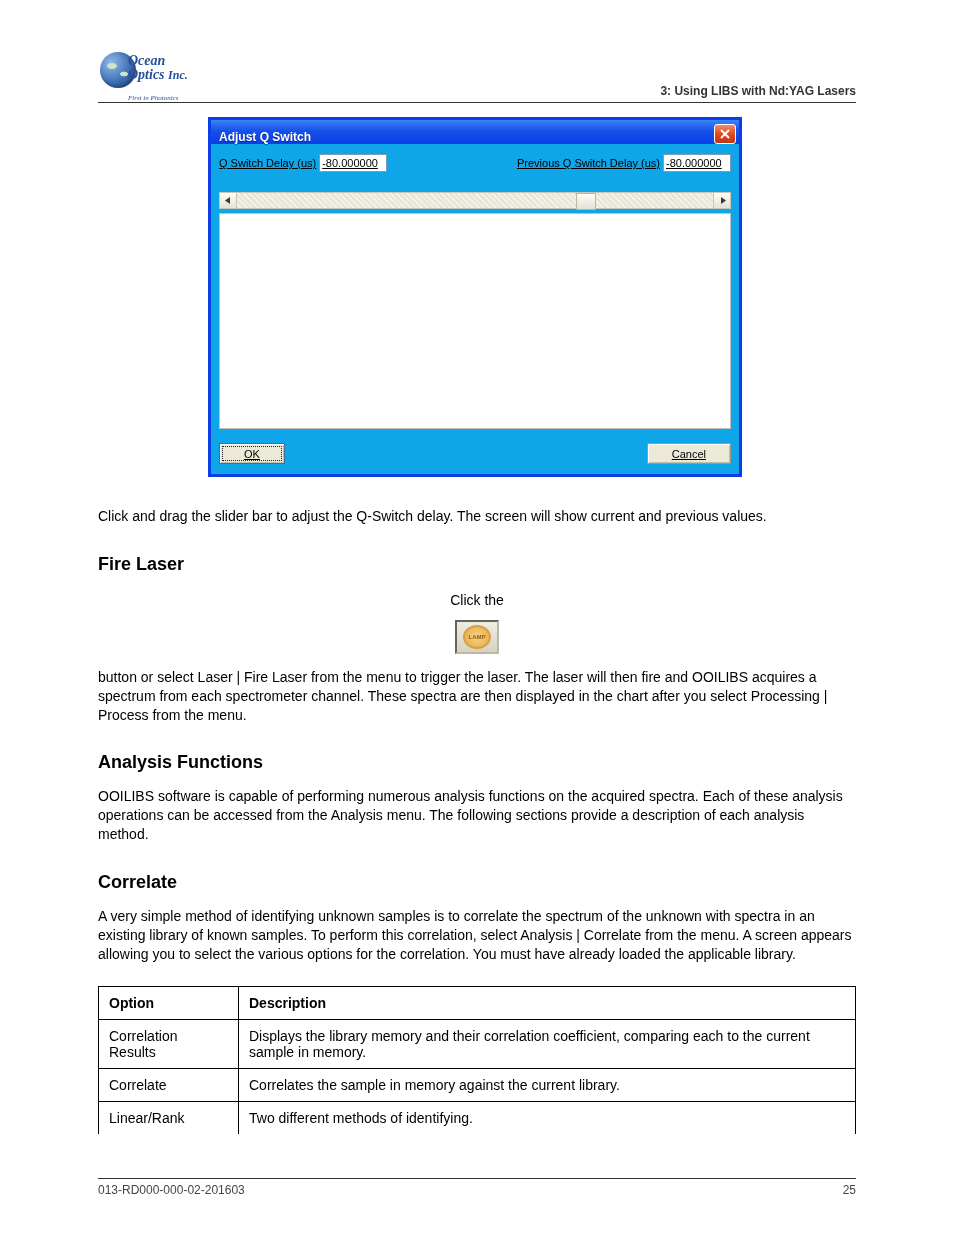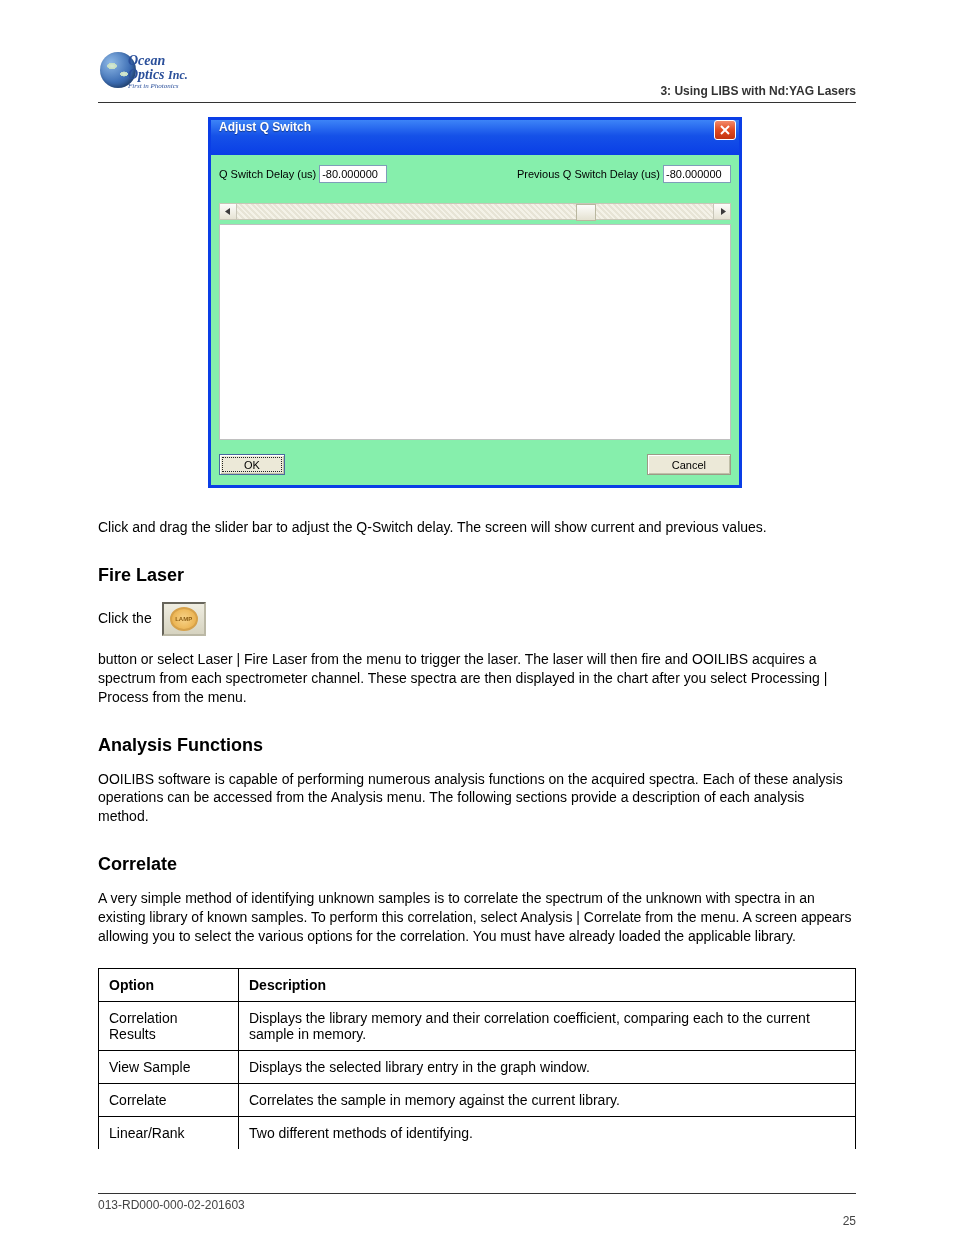--- a/index.html
+++ b/index.html
@@ -39,21 +39,21 @@
       radial-gradient(ellipse 8px 5px at 12px 14px, #d7ead7 0%, #c3ddc3 60%, transparent 65%),
       radial-gradient(ellipse 6px 4px at 24px 22px, #d7ead7 0%, #c3ddc3 60%, transparent 65%);
   }
   .logo .brand {
     position:absolute; left:30px; top:4px;
     font: italic bold 14px/14px Georgia, 'Times New Roman', serif;
     color:#2a4f9a;
   }
   .logo .brand .sm { font-size: 12px; font-style: italic; }
   .logo .tag {
-    position:absolute; left:30px; top:32px;
+    position:absolute; left:30px; top:44px;
     font: italic 7px/8px Georgia, serif;
     color:#2a4f9a;
     white-space: nowrap;
   }
   .header-right {
     margin-left:auto;
     font: bold 12px Arial;
     color:#333;
   }
   hr.rule {
@@ -65,44 +65,45 @@
   
   .dialog-wrap {
     margin: 14px auto 0 110px;
   }
   .dialog {
     width: 534px;
     border: 3px solid #0a3ee6;
     box-sizing: border-box;
   }
   .titlebar {
-    height: 35px;
+    height: 24px;
     background: linear-gradient(#3d84f7 0%, #1551e8 45%, #0a3ee6 100%);
-    display:flex; align-items:flex-start;
+    display:flex; align-items:flex-end;
     padding: 0 3px 0 8px;
     color:#fff;
     font: bold 12px Tahoma, Arial;
     text-shadow: 0 1px 1px rgba(0,0,0,.4);
   }
   .close-btn {
     margin-left:auto;
     width:20px; height:18px;
     background: linear-gradient(#f38b6b, #e14a1f 50%, #c23311);
     border: 1px solid #fff;
     border-radius: 3px;
     display:flex; align-items:center; justify-content:center;
   }
   .close-btn svg { width:10px; height:10px; }
   .close-btn svg line { stroke:#fff; stroke-width:2; }
 
   .dlg-body {
-    background:#86efac;
+    background:#0ea5e9;
     padding: 10px 8px 10px 8px;
     font: 11px Tahoma, Arial;
     color:#000;
+    text-decoration:underline;
   }
   .row1 {
     display:flex; align-items:center;
     gap: 0;
   }
   .row1 .lbl { white-space: nowrap; }
   .row1 input {
     font: 11px Tahoma, Arial;
     height: 18px;
     padding: 0 2px;
@@ -171,21 +172,21 @@
     outline-offset: -4px;
   }
   .dlg-buttons .right { margin-left:auto; }
 
   
   .sec { margin-top: 30px; font: 14px Arial; line-height: 1.35; }
   .sec h3 {
     font: bold 18px Arial;
     margin: 28px 0 6px 0;
   }
-  .icon-row { display:flex; align-items:center; gap:10px; margin-top: 16px;}
+  .icon-row { display:flex; align-items:center; gap:10px; margin-top: 16px; flex-direction: column;}
   .lamp-icon {
     width: 40px; height: 30px;
     background: linear-gradient(#efede1,#d6d3c0);
     border: 2px inset #bbb8a5;
     display:flex; align-items:center; justify-content:center;
   }
   .lamp-icon .ring {
     width: 24px; height: 20px;
     border: 2px solid #d6a14a;
     border-radius: 50%;
@@ -216,21 +217,21 @@
     border-bottom: none;
   }
   table.opts col.c1 { width: 140px; }
 
   
   .footer {
     margin-top: 44px;
   }
   .footer hr { border:none; border-top:1px solid #333; margin:0 0 4px 0;}
   .footer .row { display:flex; font: 12px Arial; color:#444;}
-  .footer .row .r { margin-left:auto;margin-top:16px; }
+  .footer .row .r { margin-left:auto; }
 </style>
 </head>
 <body>
 
 <div class="page">
 
   <div class="logo-wrap">
     <div class="logo">
       <div class="globe"></div>
       <div class="brand">
@@ -317,24 +318,20 @@
           <th>Option</th>
           <th>Description</th>
         </tr>
       </thead>
       <tbody id="opts-body">
           <tr>
             <td>Correlation Results</td>
             <td>Displays the library memory and their correlation coefficient, comparing each to the current sample in memory.</td>
           </tr>
           <tr>
-            <td>View Sample</td>
-            <td>Displays the selected library entry in the graph window.</td>
-          </tr>
-          <tr>
             <td>Correlate</td>
             <td>Correlates the sample in memory against the current library.</td>
           </tr>
           <tr>
             <td>Linear/Rank</td>
             <td>Two different methods of identifying.</td>
           </tr>
         </tbody>
     </table>
   </div>

